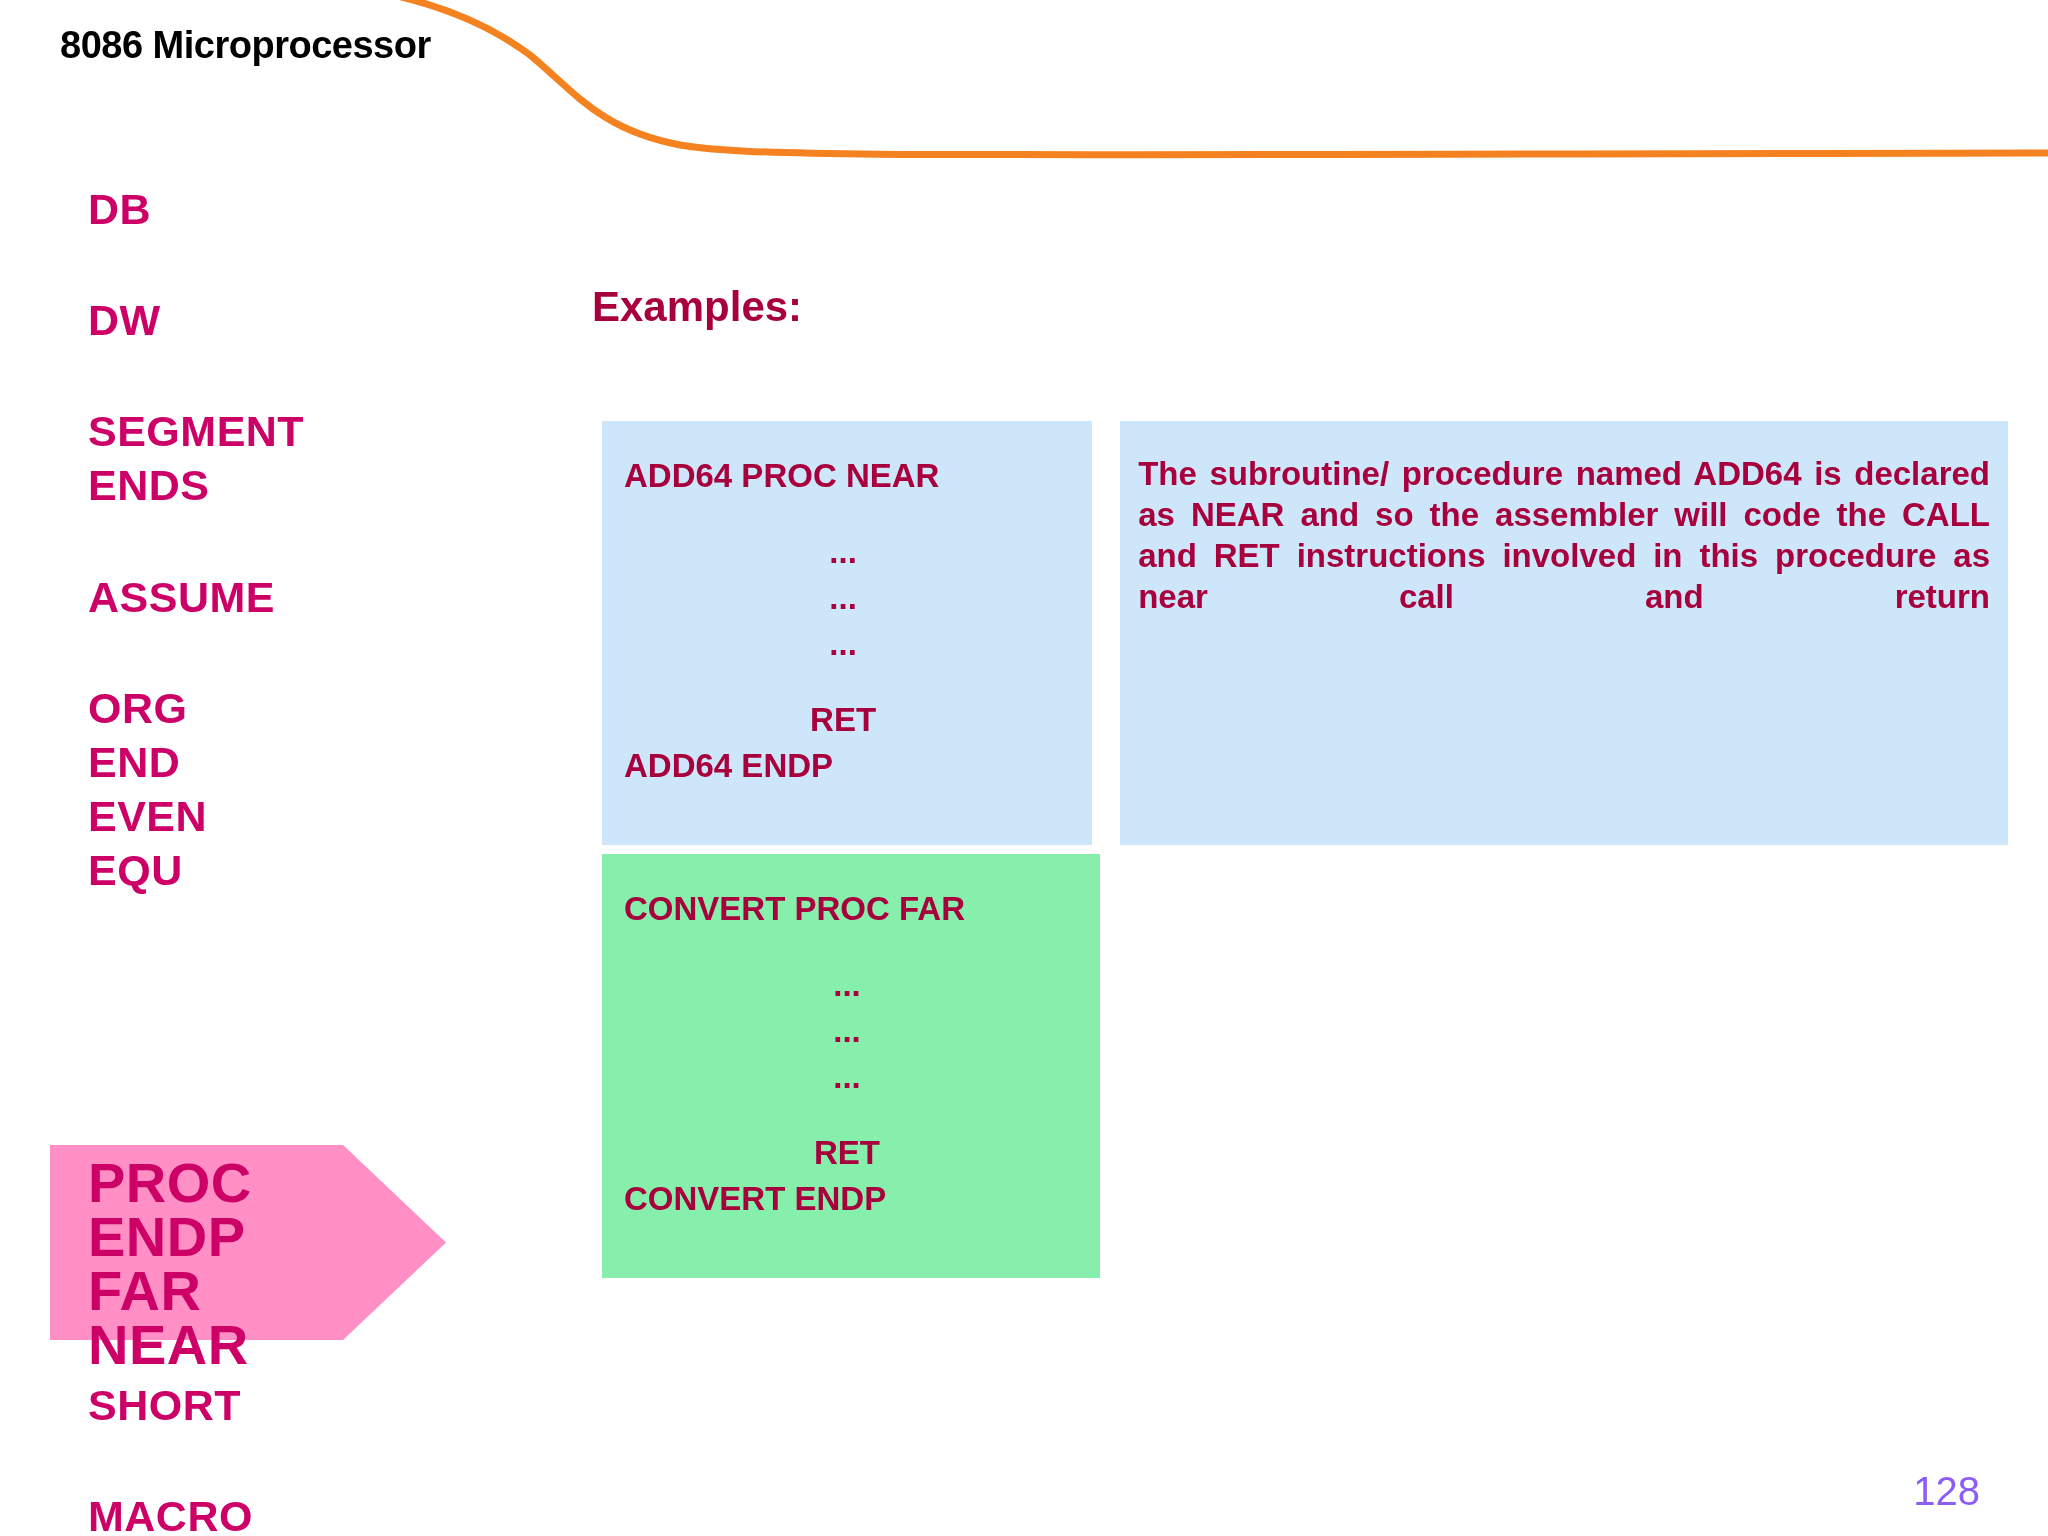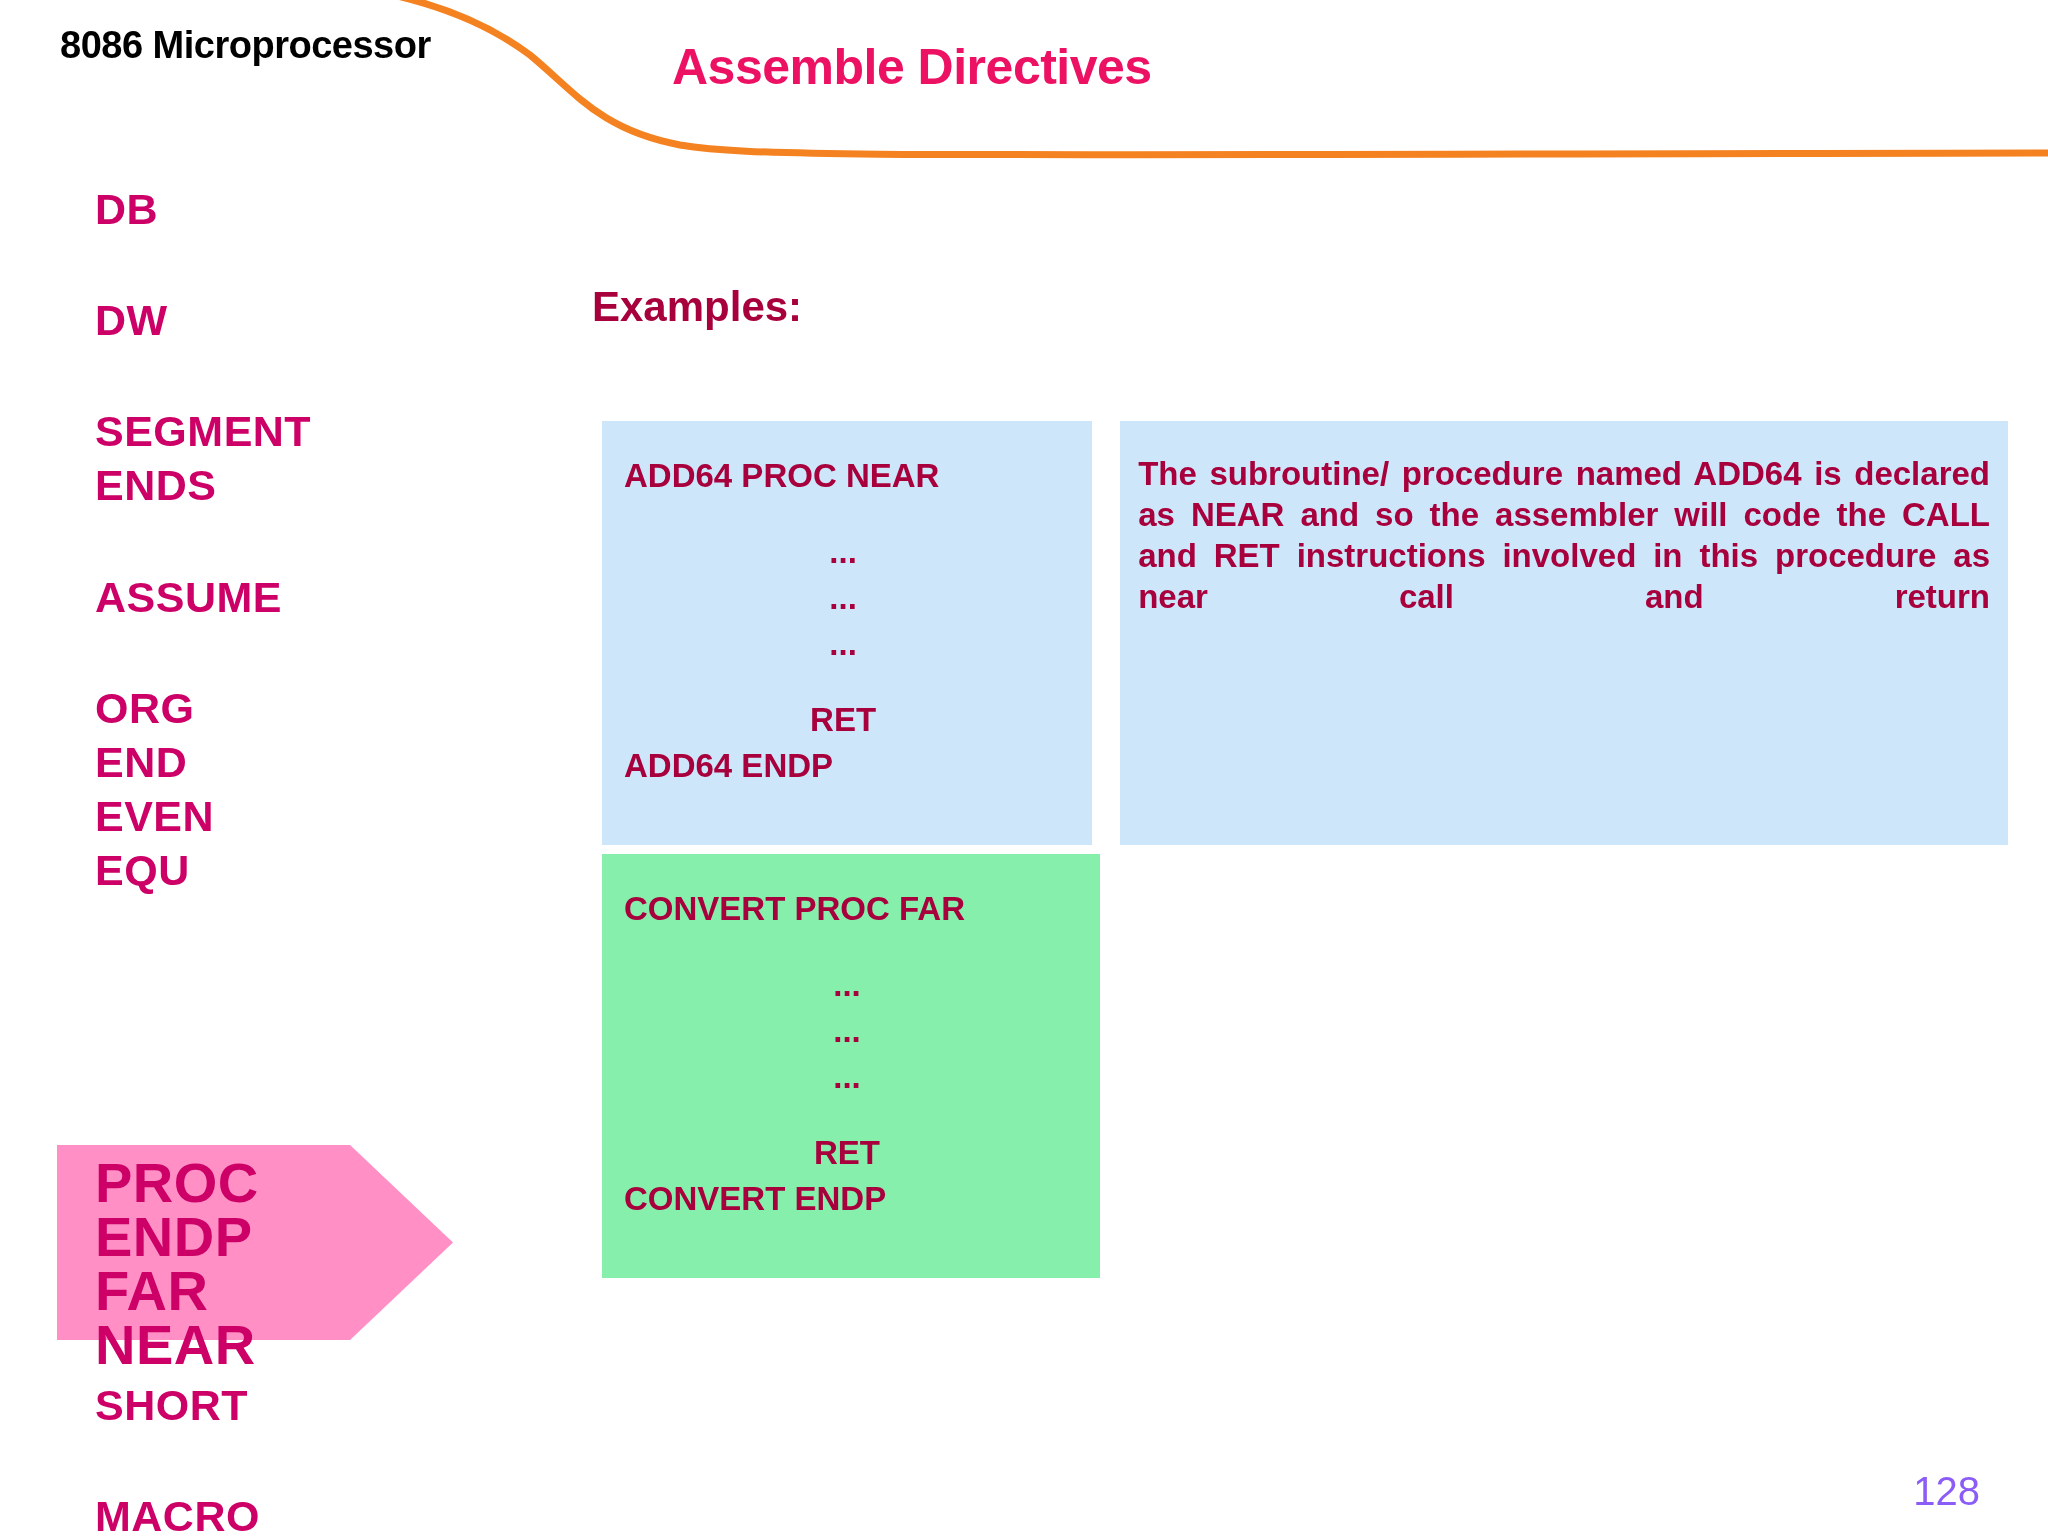--- a/index.html
+++ b/index.html
@@ -47,21 +47,21 @@
     font-size: 50px;
     font-weight: bold;
     color: #ED1164;
     white-space: nowrap;
     letter-spacing: -0.5px;
   }
 
   
   #sidebar {
     position: absolute;
-    left: 7px;
+    left: 0;
     top: 160px;
     width: 580px;
     height: 1376px;
     text-decoration: underline;
   }
   .side-group {
     position: absolute;
     left: 88px;
     color: #CC0066;
     font-size: 43px;
@@ -171,21 +171,20 @@
   }
 </style>
 </head>
 <body>
 
 <div id="header">
   <svg id="header-curve" viewBox="0 0 2048 170" preserveAspectRatio="none" aria-hidden="true">
     <path d="M 250 -30 C 400 -10 470 10 530 55 C 575 92 600 130 680 145 C 760 158 900 155 2048 153" fill="none" stroke="#F58220" stroke-width="7" stroke-linecap="round"></path>
   </svg>
   <div id="course-title">8086 Microprocessor</div>
-  <div id="slide-title">Assemble Directives</div>
 </div>
 
 <div id="sidebar">
 
   <div class="side-group" style="top:22px;">
     <span class="side-item">DB</span>
   </div>
 
   <div class="side-group" style="top:133px;">
     <span class="side-item">DW</span>

